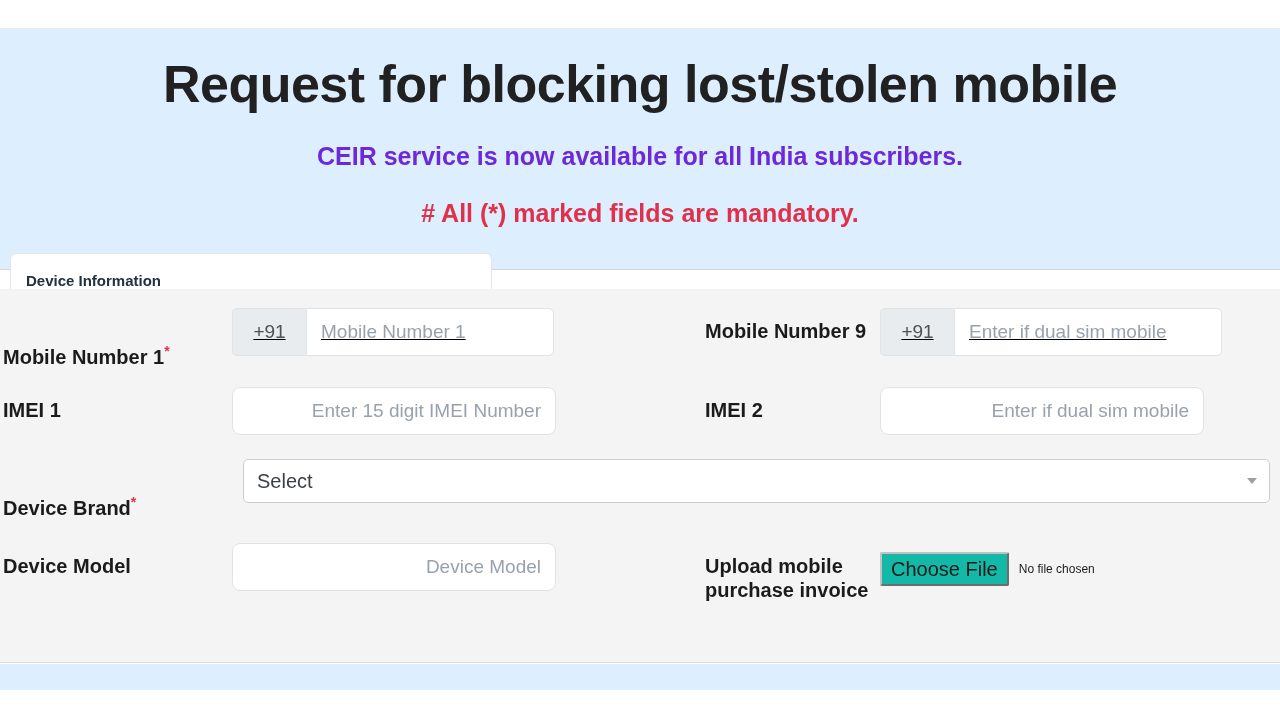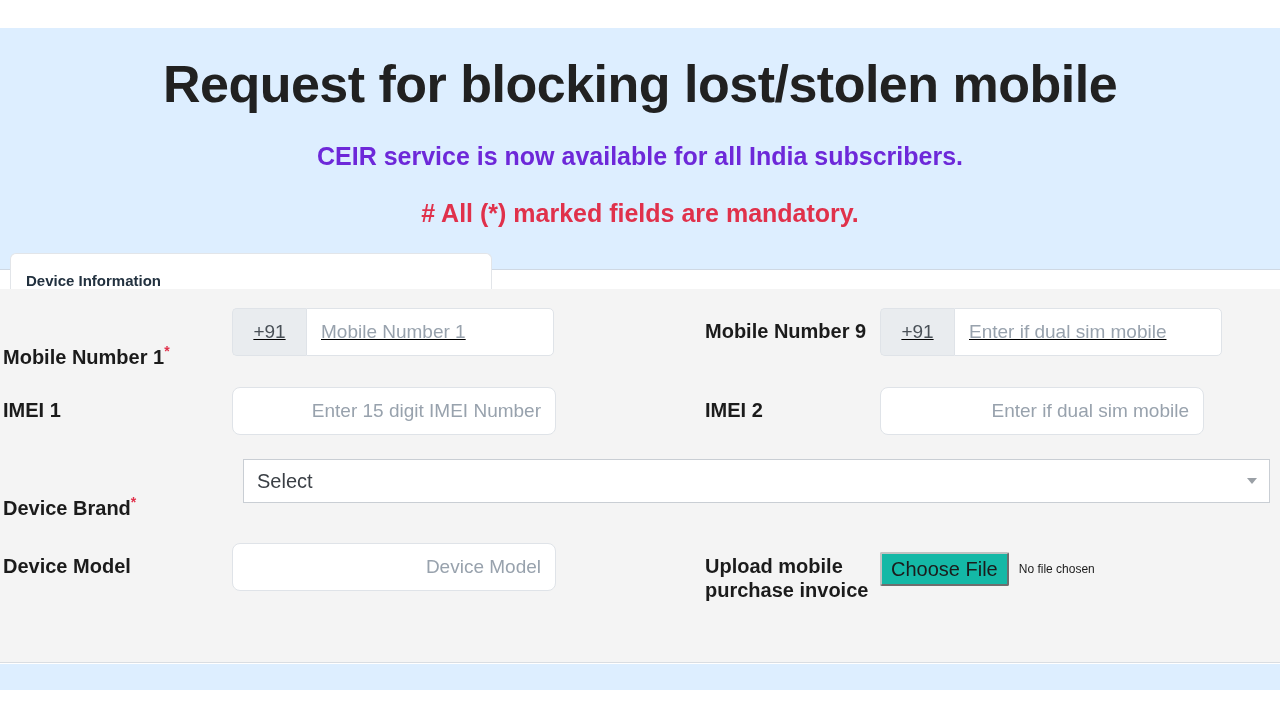--- a/index.html
+++ b/index.html
@@ -215,21 +215,21 @@
     position: relative;
     width: 1027px;
     height: 44px;
   }
 
   .device-select {
     width: 1027px;
     height: 44px;
     background: #ffffff;
     border: 1px solid #c9ced4;
-    border-radius: 0;
+    border-radius: 5px;
     box-sizing: border-box;
     font-size: 20px;
     color: #3a3f45;
     font-family: "Liberation Sans", sans-serif;
     padding: 0 13px;
     appearance: none;
     -webkit-appearance: none;
     outline: none;
   }
 

